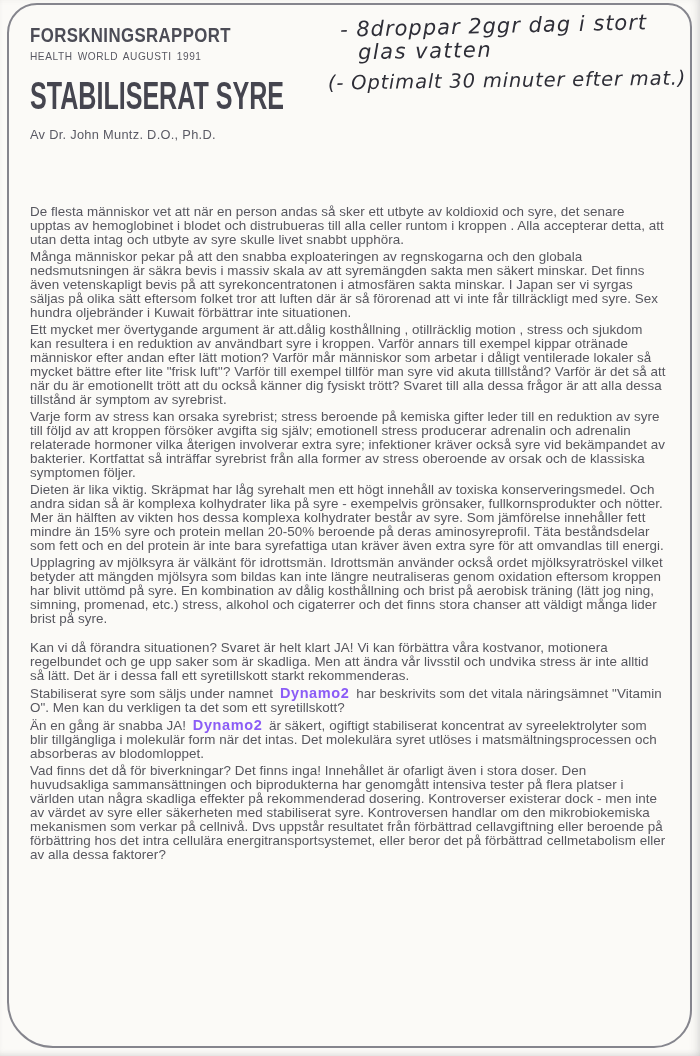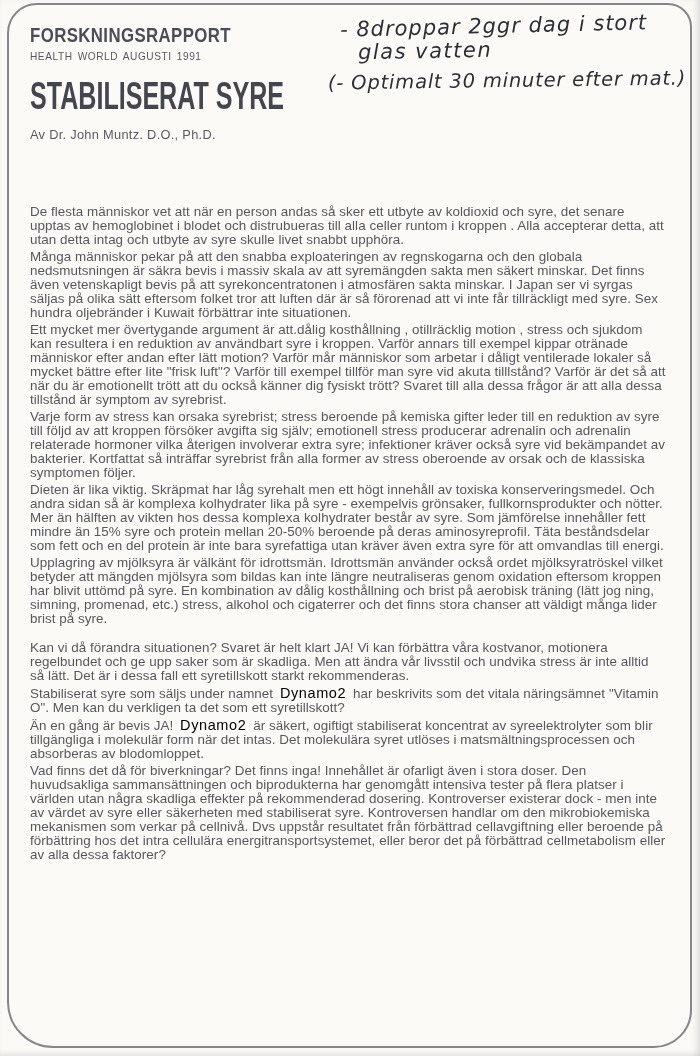--- a/index.html
+++ b/index.html
@@ -62,22 +62,22 @@
   .article {
     position: absolute; left: 30px; top: 157px; width: 636px;
     font-size: 13.4px; line-height: 14px;
     color: #57575f; letter-spacing: .05px;
     text-align: left;
     margin-top: 48px;
   }
   .article p { margin: 0 0 3px 0; }
   .article p.gap { margin-top: 15px; }
   .brand {
-    font-weight: 400; font-size: 14.5px; letter-spacing: .6px;
-    color: #000000; padding: 0 3px;
+    font-weight: 700; font-size: 14.5px; letter-spacing: .6px;
+    color: #8b5cf6; padding: 0 3px;
     white-space: nowrap;
   }
 </style>
 </head>
 <body>
 
 <div class="sheet">
   <div class="page-border"></div>
 
   <div class="header">
@@ -93,16 +93,16 @@
 
   <div class="article">
     <p>De flesta människor vet att när en person andas så sker ett utbyte av koldioxid och syre, det senare upptas av hemoglobinet i blodet och distrubueras till alla celler runtom i kroppen . Alla accepterar detta, att utan detta intag och utbyte av syre skulle livet snabbt upphöra.</p>
     <p>Många människor pekar på att den snabba exploateringen av regnskogarna och den globala nedsmutsningen är säkra bevis i massiv skala av att syremängden sakta men säkert minskar. Det finns även vetenskapligt bevis på att syrekoncentratonen i atmosfären sakta minskar. I Japan ser vi syrgas säljas på olika sätt eftersom folket tror att luften där är så förorenad att vi inte får tillräckligt med syre. Sex hundra oljebränder i Kuwait förbättrar inte situationen.</p>
     <p>Ett mycket mer övertygande argument är att.dålig kosthållning , otillräcklig motion , stress och sjukdom kan resultera i en reduktion av användbart syre i kroppen. Varför annars till exempel kippar otränade människor efter andan efter lätt motion? Varför mår människor som arbetar i dåligt ventilerade lokaler så mycket bättre efter lite "frisk luft"? Varför till exempel tillför man syre vid akuta tilllstånd? Varför är det så att när du är emotionellt trött att du också känner dig fysiskt trött? Svaret till alla dessa frågor är att alla dessa tillstånd är symptom av syrebrist.</p>
     <p>Varje form av stress kan orsaka syrebrist; stress beroende på kemiska gifter leder till en reduktion av syre till följd av att kroppen försöker avgifta sig själv; emotionell stress producerar adrenalin och adrenalin relaterade hormoner vilka återigen involverar extra syre; infektioner kräver också syre vid bekämpandet av bakterier. Kortfattat så inträffar syrebrist från alla former av stress oberoende av orsak och de klassiska symptomen följer.</p>
     <p>Dieten är lika viktig. Skräpmat har låg syrehalt men ett högt innehåll av toxiska konserveringsmedel. Och andra sidan så är komplexa kolhydrater lika på syre - exempelvis grönsaker, fullkornsprodukter och nötter. Mer än hälften av vikten hos dessa komplexa kolhydrater  består av syre. Som jämförelse innehåller fett mindre än 15% syre och protein mellan 20-50% beroende på deras aminosyreprofil. Täta beståndsdelar som fett och en del protein är inte bara syrefattiga utan kräver även extra syre för att omvandlas till energi.</p>
     <p>Upplagring av mjölksyra är välkänt för idrottsmän. Idrottsmän använder också ordet mjölksyratröskel vilket betyder att mängden mjölsyra som bildas kan inte längre neutraliseras genom oxidation eftersom kroppen har blivit uttömd på syre. En kombination av dålig kosthållning och brist på aerobisk träning (lätt jog ning, simning, promenad, etc.) stress, alkohol och cigaterrer och det finns stora chanser att väldigt många lider brist på syre.</p>
     <p class="gap">Kan vi då förandra situationen? Svaret är helt klart JA! Vi kan förbättra våra kostvanor, motionera regelbundet och ge upp saker som är skadliga. Men att ändra vår livsstil och undvika stress är inte alltid så lätt. Det är i dessa fall ett syretillskott starkt rekommenderas.</p>
     <p><span>Stabiliserat syre som säljs under namnet </span><span class="brand">Dynamo2</span><span> har beskrivits som det vitala näringsämnet "Vitamin O". Men kan du verkligen ta det som ett syretillskott?</span></p>
-    <p><span>Än en gång är bevis JA! </span><span class="brand">Dynamo2</span><span> är säkert, ogiftigt stabiliserat koncentrat av syreelektrolyter som blir tillgängliga i molekulär form när det intas. Det molekulära syret utlöses i matsmältningsprocessen och absorberas av blodomloppet.</span></p>
+    <p><span>Än en gång är snabba JA! </span><span class="brand">Dynamo2</span><span> är säkert, ogiftigt stabiliserat koncentrat av syreelektrolyter som blir tillgängliga i molekulär form när det intas. Det molekulära syret utlöses i matsmältningsprocessen och absorberas av blodomloppet.</span></p>
     <p>Vad finns det då för biverkningar? Det finns inga! Innehållet är ofarligt även i stora doser. Den huvudsakliga sammansättningen och biprodukterna har genomgått intensiva tester på flera platser i världen utan några skadliga effekter på rekommenderad dosering. Kontroverser existerar dock - men inte av värdet av syre eller säkerheten med stabiliserat syre. Kontroversen handlar om den mikrobiokemiska mekanismen som verkar på cellnivå. Dvs uppstår resultatet från förbättrad cellavgiftning eller beroende på förbättring hos det intra cellulära energitransportsystemet, eller beror det på förbättrad cellmetabolism eller av alla dessa faktorer?</p>
   </div>
 </div>
 
 </body></html>

